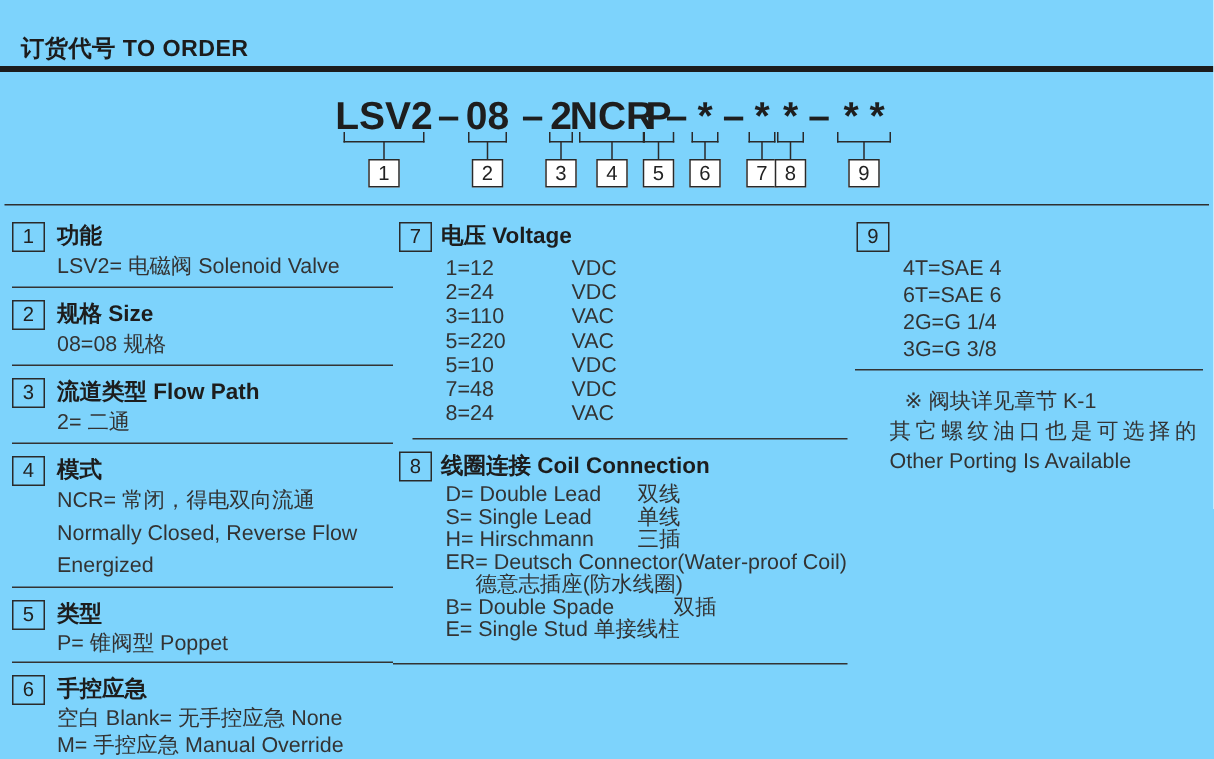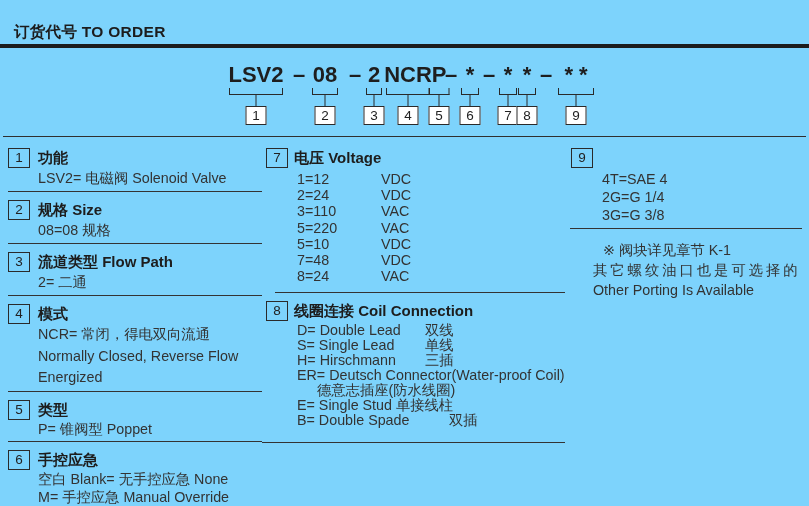--- a/index.html
+++ b/index.html
@@ -5,21 +5,21 @@
   html,body{margin:0;padding:0;background:#fff;}
   .page{
     position:relative;width:809px;height:506px;background:#7dd3fc;overflow:hidden;
     font-family:"Liberation Sans","DejaVu Sans",sans-serif;color:#2e2e2e;
   }
   
   .page-title{position:absolute;left:14px;top:22px;font-size:15.5px;font-weight:700;color:#1c1c1c;letter-spacing:.3px;}
   .title-rule{position:absolute;left:0;top:44px;width:809px;height:4px;background:#1c1c1c;}
   
   .code-area{position:absolute;left:0;top:62px;width:809px;height:72px;}
-  .code-txt{position:absolute;top:0;transform:translateX(-50%);font-size:22px;font-weight:700;color:#1e1e1e;white-space:pre;}
+  .code-txt{position:absolute;top:0;transform:translateX(-50%);font-size:26px;font-weight:700;color:#1e1e1e;white-space:pre;}
   .bracket{position:absolute;top:26px;height:6px;transform:translateX(-50%);
     border-left:1.5px solid #2a2a2a;border-right:1.5px solid #2a2a2a;border-bottom:1.5px solid #2a2a2a;}
   .stem{position:absolute;top:32px;height:12px;width:0;transform:translateX(-50%);border-left:1.5px solid #2a2a2a;}
   .numbox{position:absolute;top:44px;width:19px;height:17px;transform:translateX(-50%);
     border:1.6px solid #2a2a2a;text-align:center;font-size:13.5px;line-height:17px;color:#222;background:#fff;}
   .section-rule{position:absolute;left:3px;top:136px;width:803px;border-top:1.6px solid #2f2f2f;}
   
   .col{position:absolute;top:148px;}
   #col-left{left:8px;width:254px;}
   #col-mid{left:266px;width:306px;}
@@ -208,37 +208,38 @@
         <div class="c-row">
             <span class="c-en">S= Single Lead</span>
             <span>单线</span>
           </div>
         <div class="c-row">
             <span class="c-en">H= Hirschmann</span>
             <span>三插</span>
           </div>
         <div class="c-row">ER= Deutsch Connector(Water-proof Coil)</div>
         <div class="c-row c-indent">德意志插座(防水线圈)</div>
-        <div class="c-row">E= Single Stud 单接线柱</div>
         <div class="c-row">
             <span class="c-en wide">B= Double Spade</span>
             <span>双插</span>
           </div>
+        <div class="c-row">E= Single Stud 单接线柱</div>
       </div>
     </section>
     <div class="rule" style="margin:14px 7px 0 -4px"></div>
   </div>
 
   <div class="col" id="col-right">
     <section>
       <div class="item-head">
         <span class="nbox">9</span>
       </div>
       <div class="ibody" style="margin-top:2px">
         <div class="porting-sub">4T=SAE 4</div>
+        <div class="porting-sub">6T=SAE 6</div>
         <div class="porting-sub">2G=G 1/4</div>
         <div class="porting-sub">3G=G 3/8</div>
       </div>
     </section>
     <div class="rule" style="margin:4px 4px 0 5px"></div>
     <div class="notes">
       <div class="note-ref">※ 阀块详见章节 K-1</div>
       <div class="note-zh">其它螺纹油口也是可选择的</div>
       <div>Other Porting Is Available</div>
     </div>

